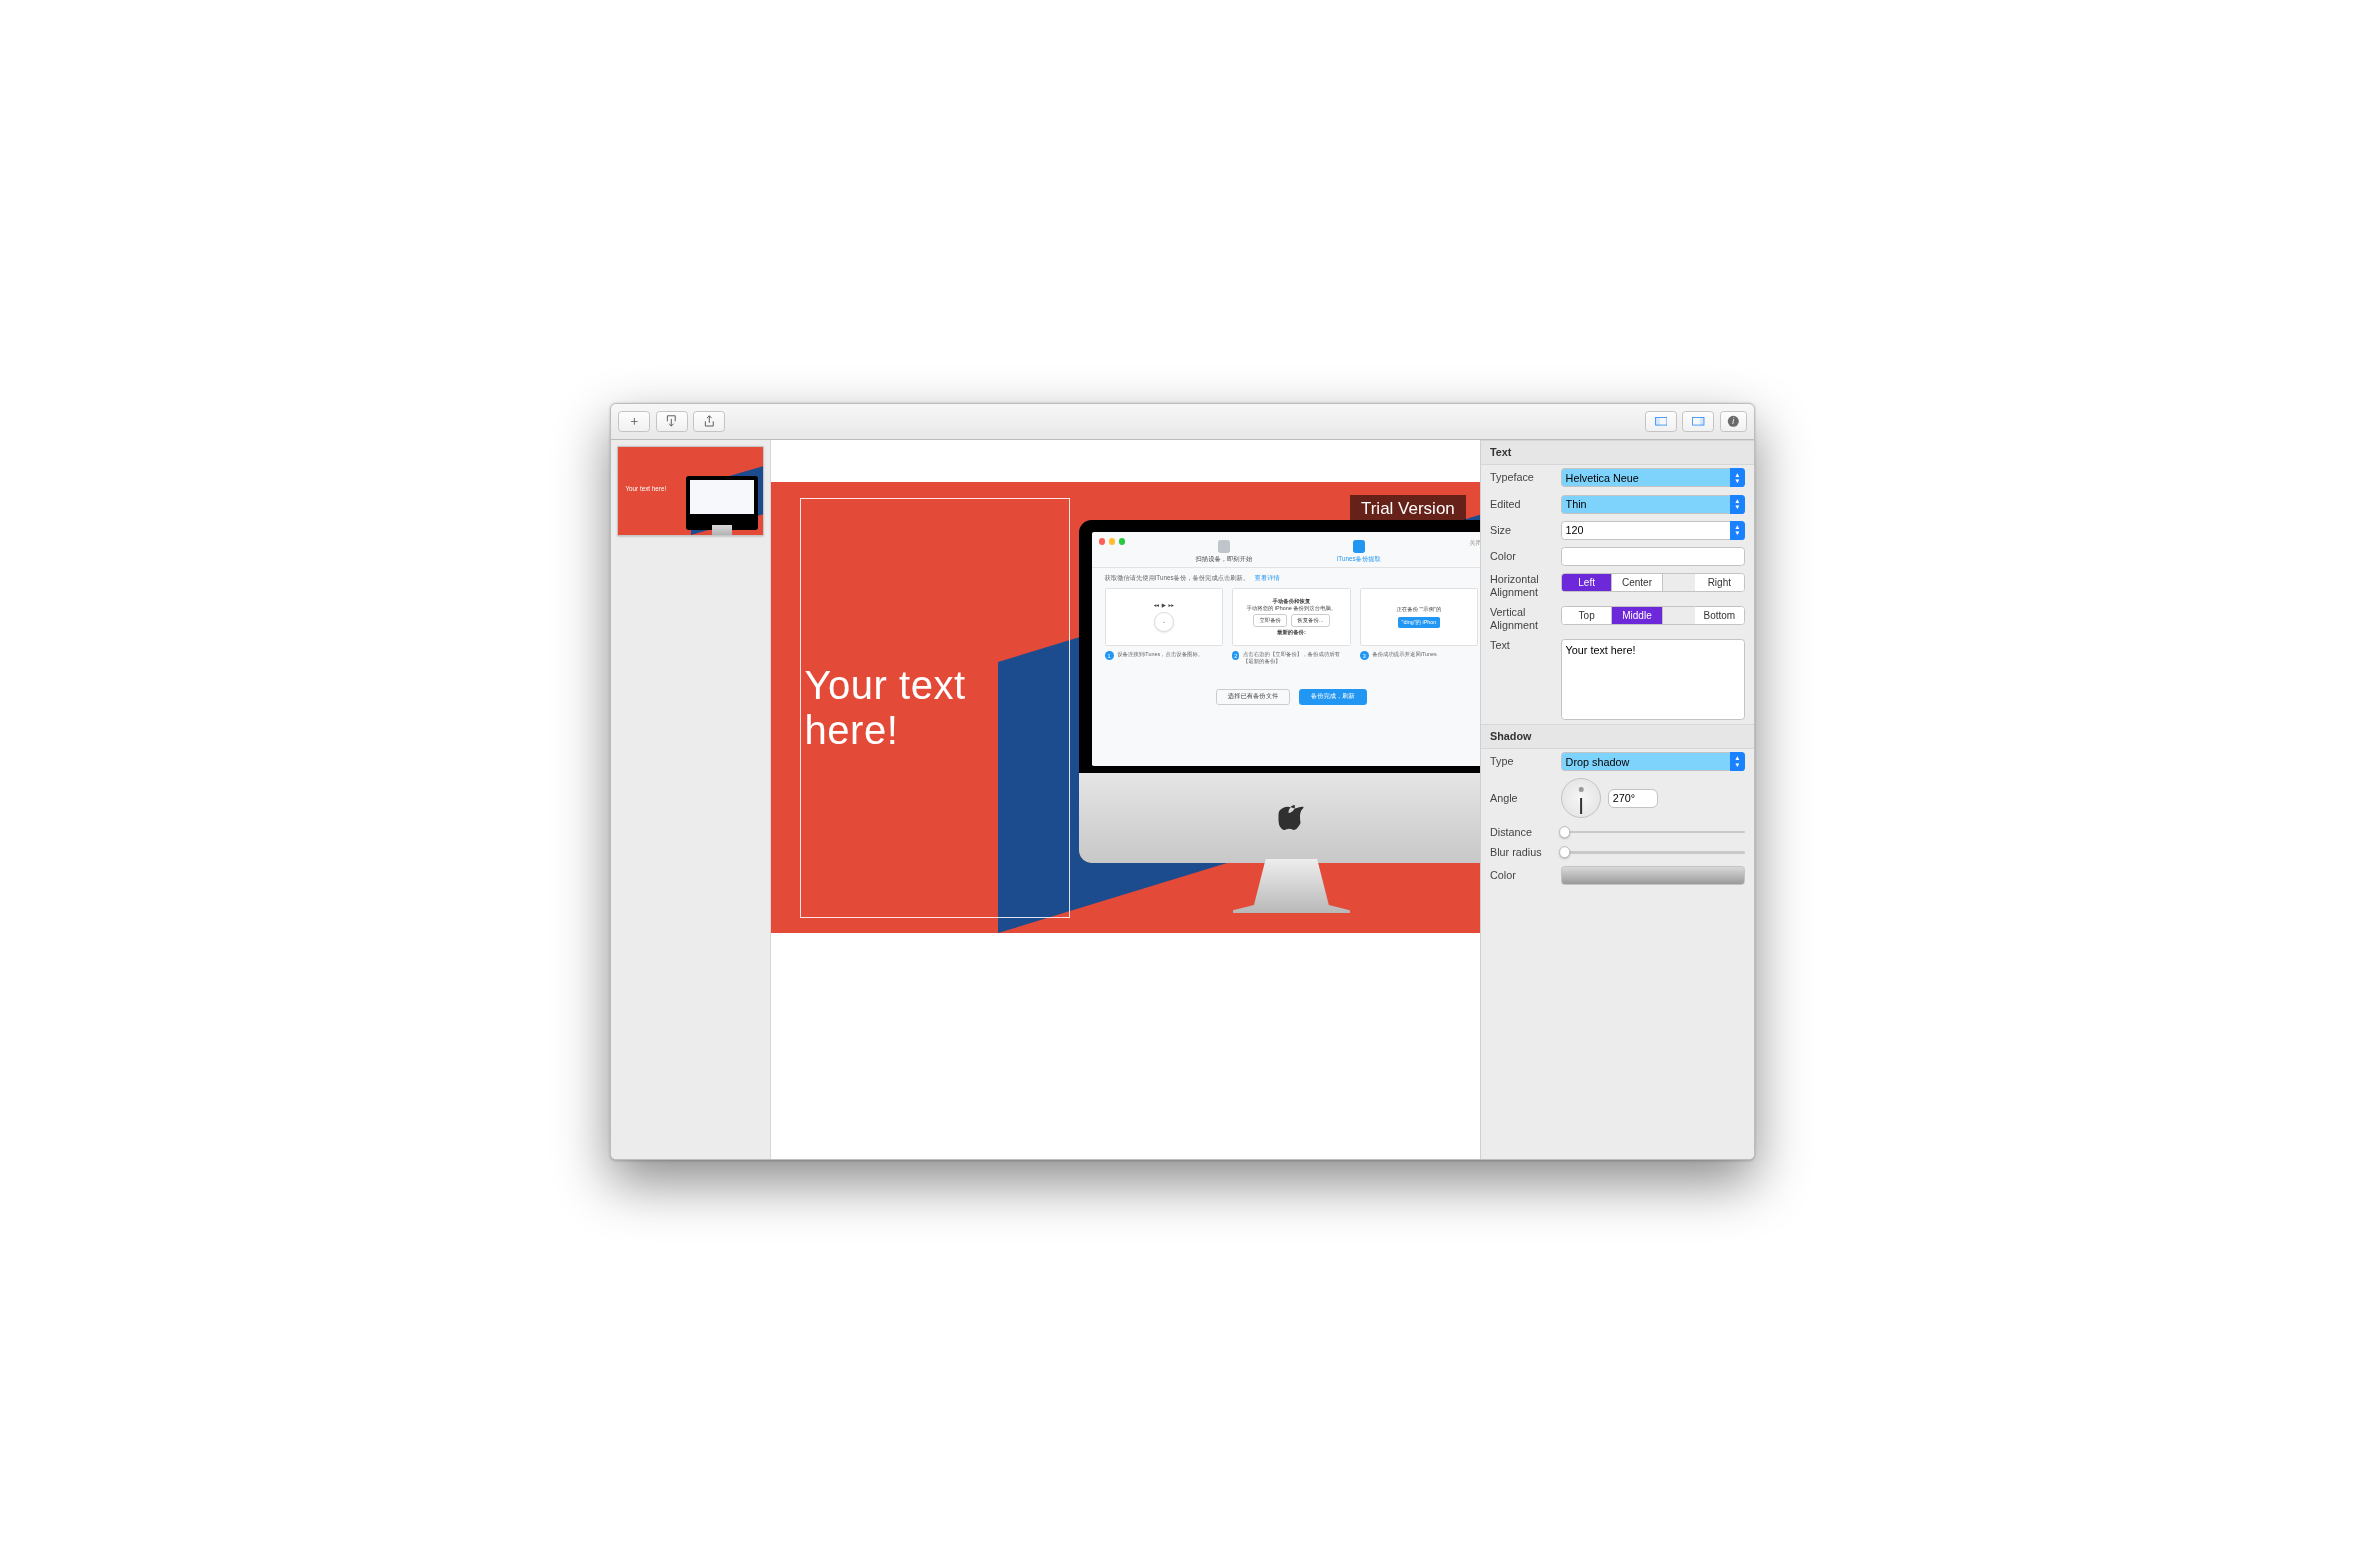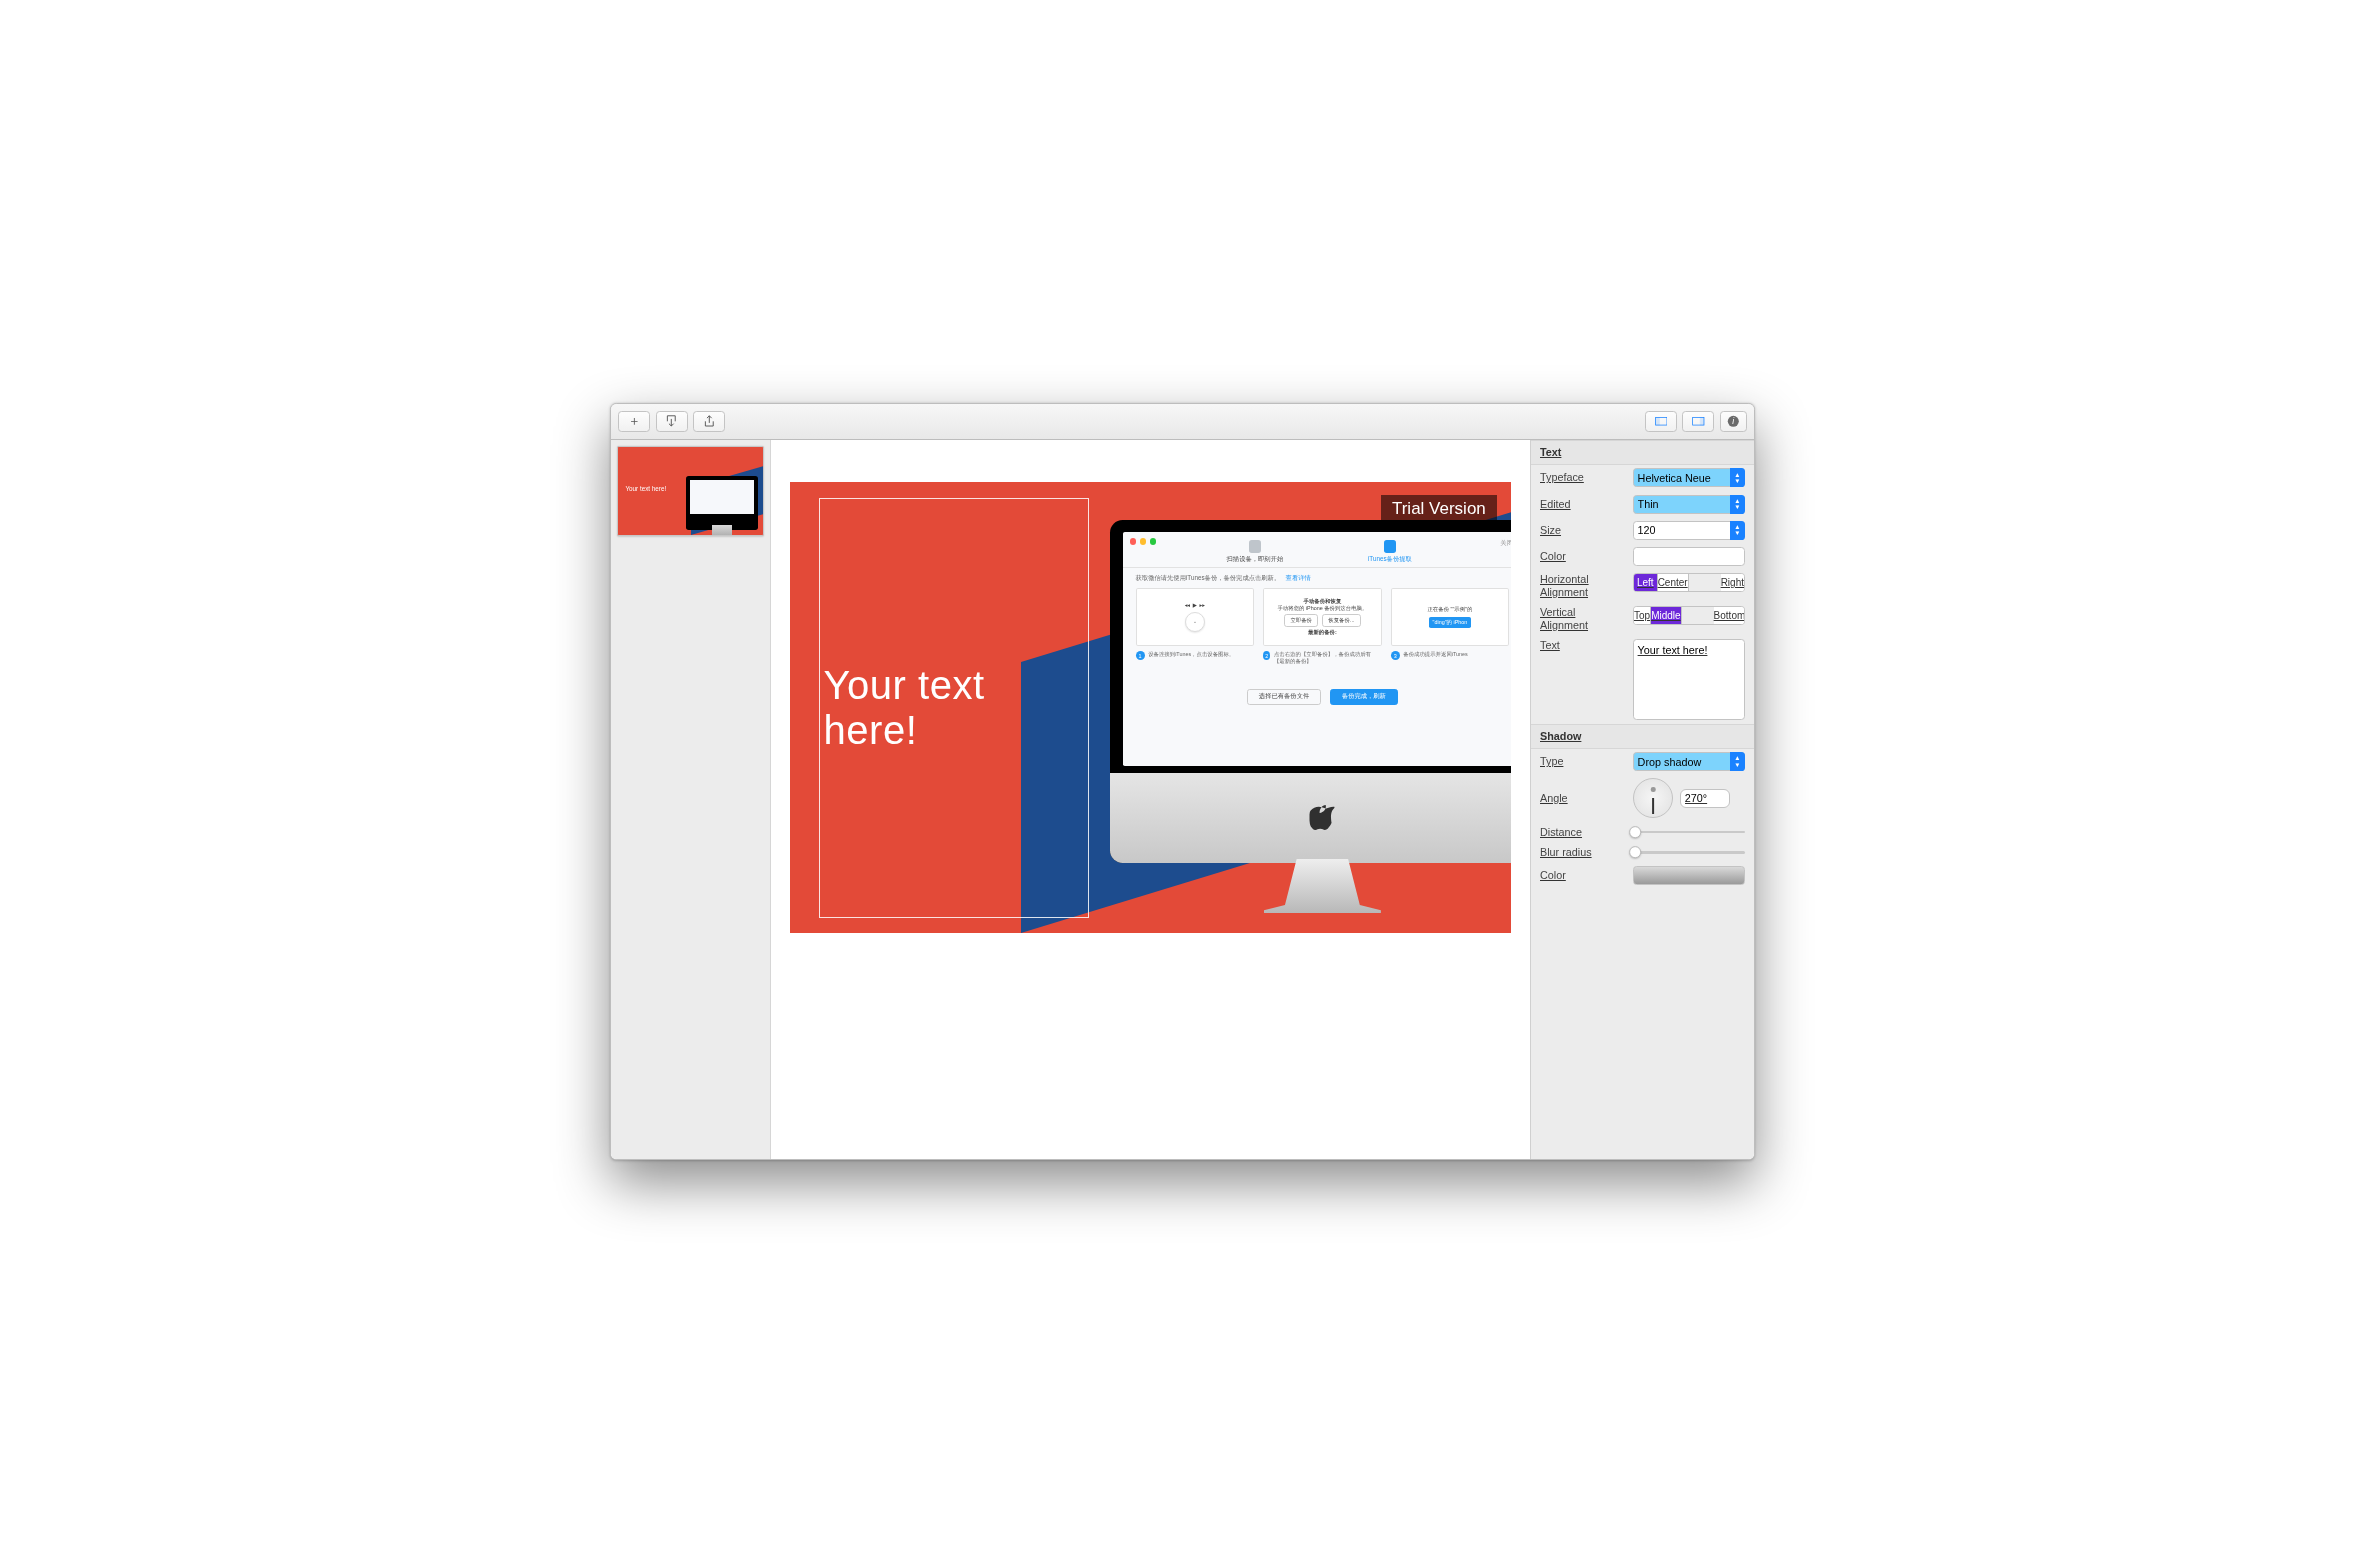--- a/index.html
+++ b/index.html
@@ -65,23 +65,23 @@
 .app .card { flex:1; height:58px; border:0.9px solid #e0e0e0; background:#fff; border-radius:1.8px; position:relative; display:flex; flex-direction:column; align-items:center; justify-content:center; font-size:5.4px; text-align:center; padding:3.6px; overflow:hidden;}
 .app .card .btn-sm { border:0.9px solid #ccc; padding:1.8px 5.4px; margin:1.8px; border-radius:2.7px; font-size:5.4px;}
 .app .card.c3 .bluebar { background:#2196f3; color:#fff; padding:1.8px 3.6px; border-radius:1.8px; margin-top:3.6px;}
 .app .stepsrow { display:flex; padding:5.4px 12.6px; gap:9px; font-size:5.4px; color:#666;}
 .app .step { flex:1; display:flex; gap:3.6px;}
 .app .step .num { width:9px;height:9px;border-radius:50%;background:#2196f3;color:#fff;display:flex;align-items:center;justify-content:center;font-size:5.4px;}
 .app .footer-row { display:flex; justify-content:center; gap:9px; padding:18px 0 7.2px;}
 .app .footer-row .fbtn { border:0.9px solid #ccc; padding:2.7px 10.8px; border-radius:2.7px; font-size:6.3px;}
 .app .footer-row .fbtn.primary { background:#2196f3; color:#fff; border-color:#2196f3;}
 
-.inspector { width:224px; background:#ececec; border-left:0.9px solid #d0d0d0; font-size:10.8px; color:#333; overflow:auto;text-decoration:underline;}
+.inspector { width:274px; background:#ececec; border-left:0.9px solid #d0d0d0; font-size:10.8px; color:#333; overflow:auto;}
 .insp-head { font-weight:600; font-size:10.8px; padding:5.4px 9px; border-bottom:0.9px solid #d6d6d6; border-top:0.9px solid #d6d6d6; background:#e6e6e6;}
-.insp-row { display:flex; align-items:center; padding:3.6px 9px; gap:23px;}
+.insp-row { display:flex; align-items:center; padding:3.6px 9px; gap:1px;}
 .insp-row.align-top { align-items:flex-start; }
 .insp-label { width:70px; color:#444; font-size:10.8px; line-height:1.2;}
 .insp-ctrl { flex:1; }
 select.mac, .mac-input { width:100%; height:19px; border:0.9px solid #c3c3c3; border-radius:3.6px; background:#fff; font-size:10.8px; padding:0 3.6px;}
 select.mac { appearance:none; background: #7dd3fc; position:relative;}
 .selwrap { position:relative; flex:1;}
 .selwrap .arrows { position:absolute; right:0; top:0; width:15.3px; height:19px; background:#1a82ff; border-radius:0 3.6px 3.6px 0; display:flex; flex-direction:column; align-items:center; justify-content:center; color:#fff; font-size:6.3px; line-height:1;}
 .seg { display:flex; flex:1; border:0.9px solid #c3c3c3; border-radius:3.6px; overflow:hidden; height:19px;}
 .seg .opt { flex:1; background:#fff; display:flex; align-items:center; justify-content:center; font-size:10px; border-right:0.9px solid #c3c3c3; cursor:default;}
 .seg .opt:last-child { border-right:none;margin-left:32px;}

